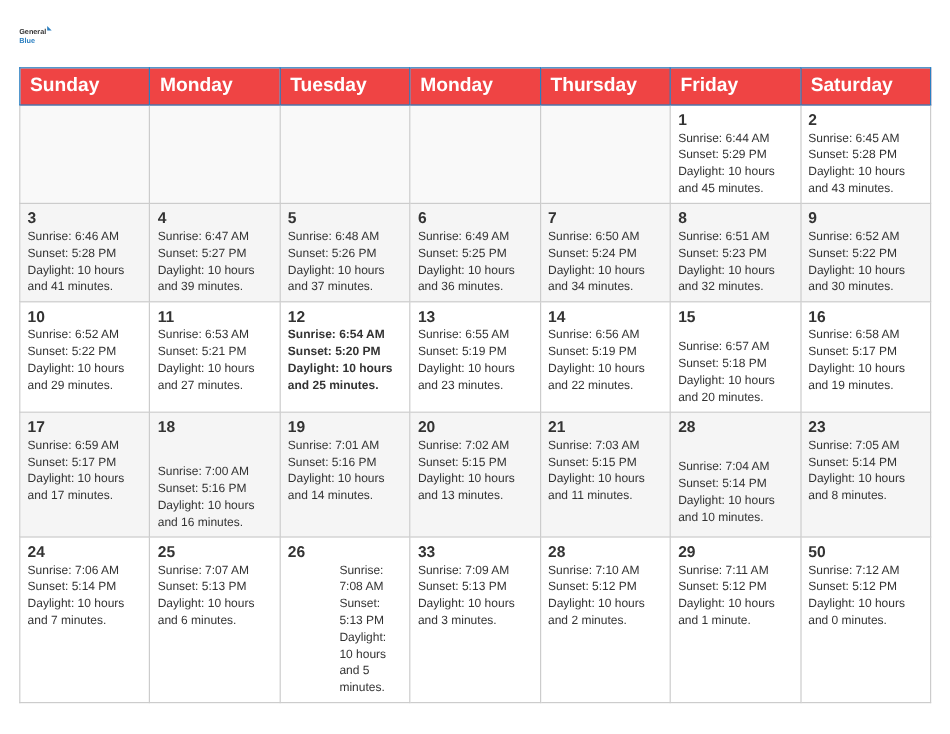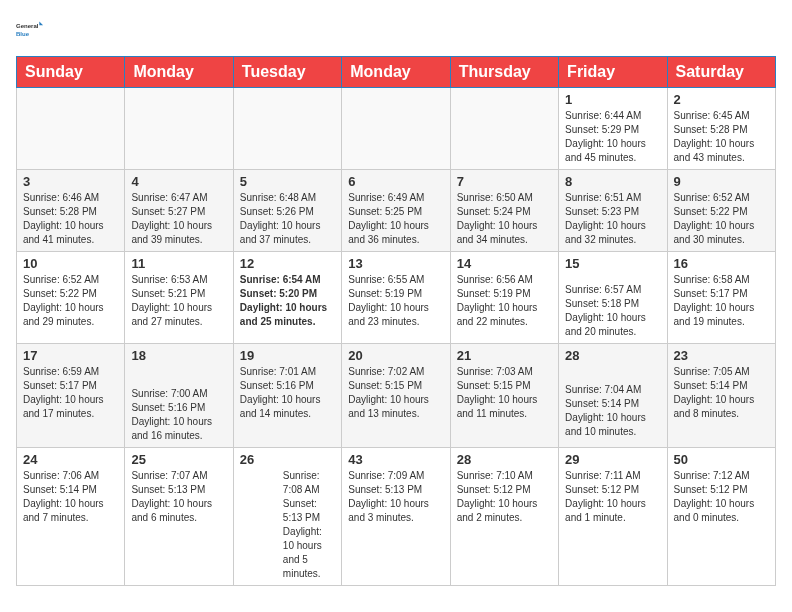--- a/index.html
+++ b/index.html
@@ -290,21 +290,21 @@
 and 6 minutes.</div>
         </td>
         <td>
           <span class="day-number">26</span>
           <div class="day-info" style="white-space: pre-line; margin-left: 43px;">Sunrise: 7:08 AM
 Sunset: 5:13 PM
 Daylight: 10 hours
 and 5 minutes.</div>
         </td>
         <td>
-          <span class="day-number">43</span>
+          <span class="day-number">33</span>
           <div class="day-info" style="white-space: pre-line;">Sunrise: 7:09 AM
 Sunset: 5:13 PM
 Daylight: 10 hours
 and 3 minutes.</div>
         </td>
         <td>
           <span class="day-number">28</span>
           <div class="day-info" style="white-space: pre-line;">Sunrise: 7:10 AM
 Sunset: 5:12 PM
 Daylight: 10 hours

